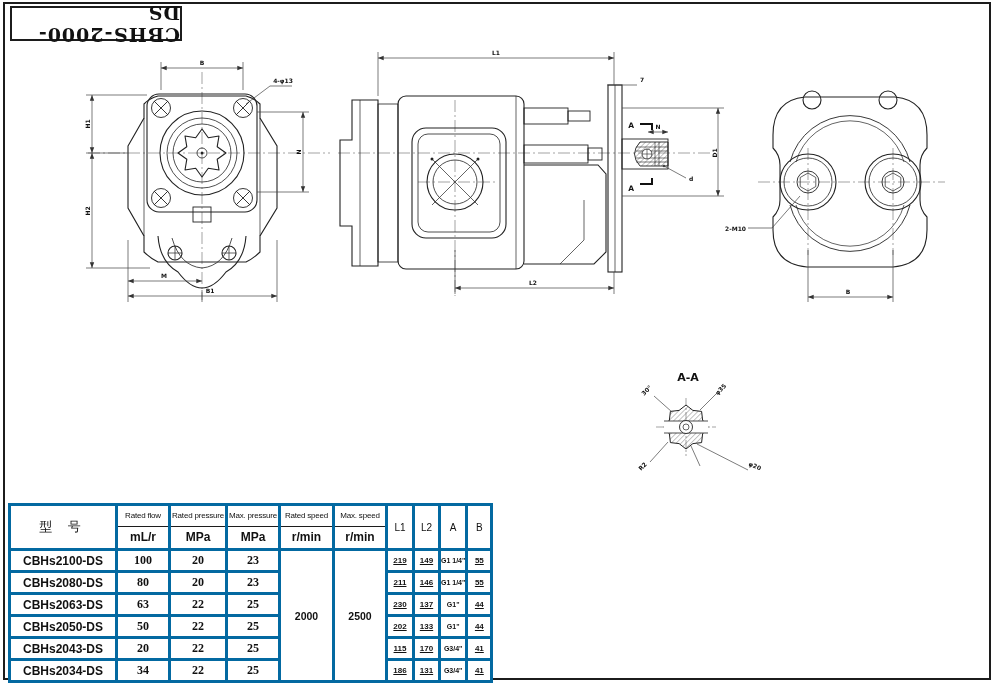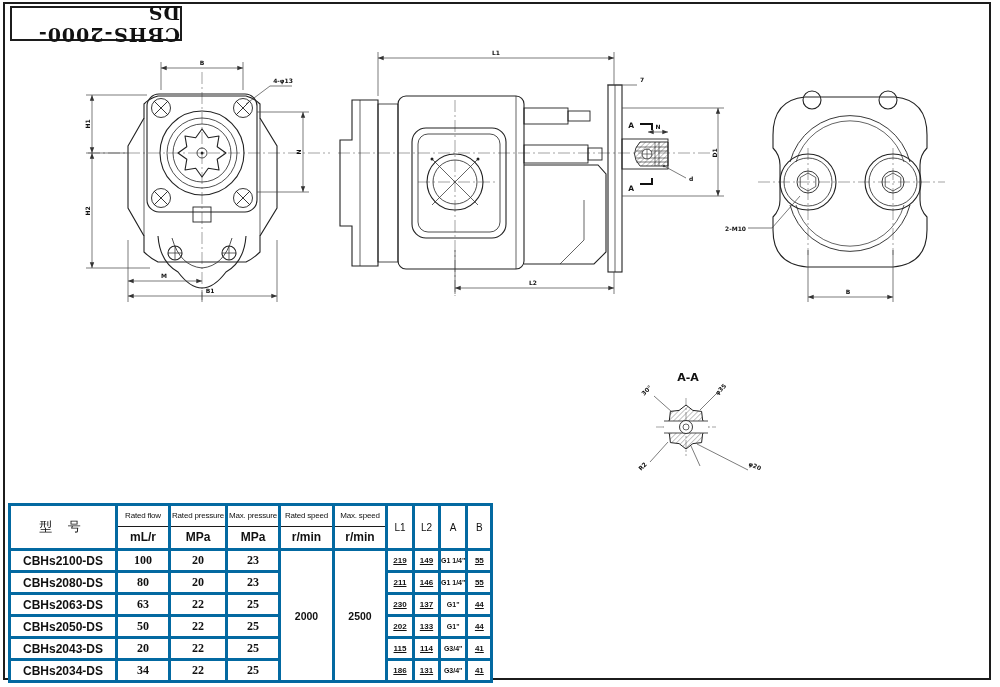--- a/index.html
+++ b/index.html
@@ -353,21 +353,21 @@
     <td class="cell-l">133</td>
     <td class="cell-a">G1"</td>
     <td class="cell-l">44</td>
   </tr>
   <tr>
     <td class="cell-model">CBHs2043-DS</td>
     <td class="cell-num">20</td>
     <td class="cell-num">22</td>
     <td class="cell-num">25</td>
     <td class="cell-l">115</td>
-    <td class="cell-l">114</td>
+    <td class="cell-l">170</td>
     <td class="cell-a">G3/4"</td>
     <td class="cell-l">41</td>
   </tr>
   <tr>
     <td class="cell-model">CBHs2034-DS</td>
     <td class="cell-num">34</td>
     <td class="cell-num">22</td>
     <td class="cell-num">25</td>
     <td class="cell-l">186</td>
     <td class="cell-l">131</td>

